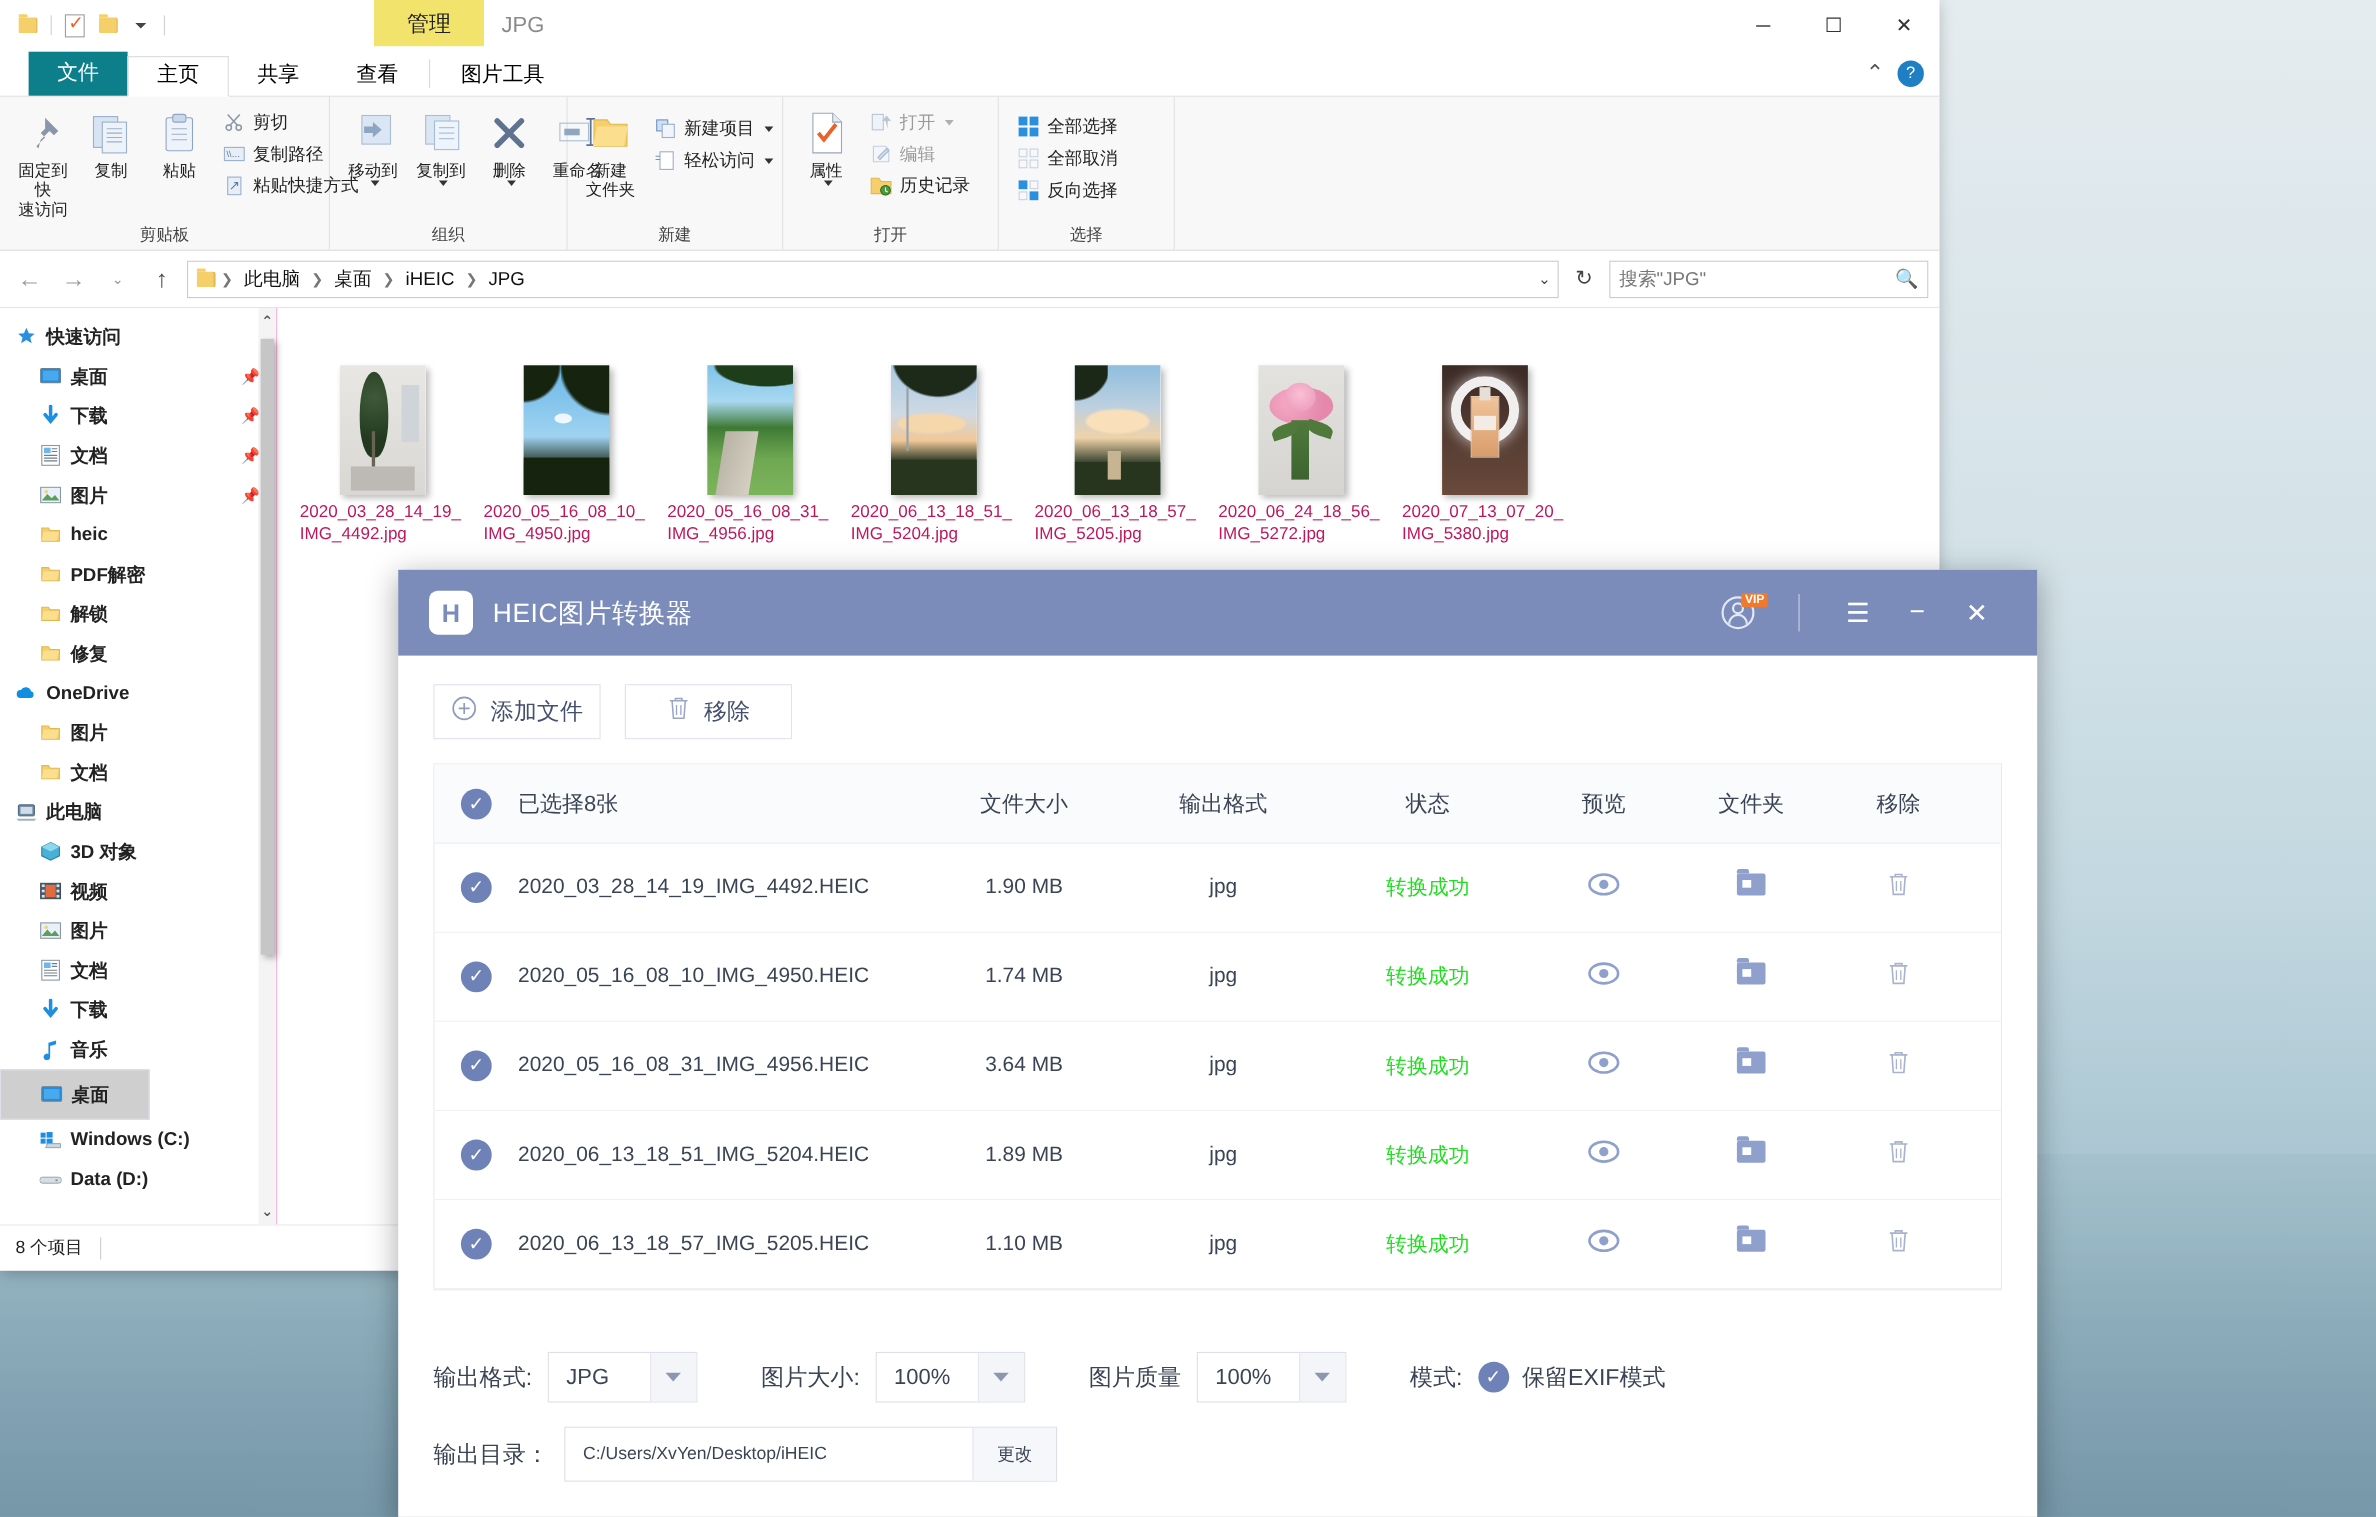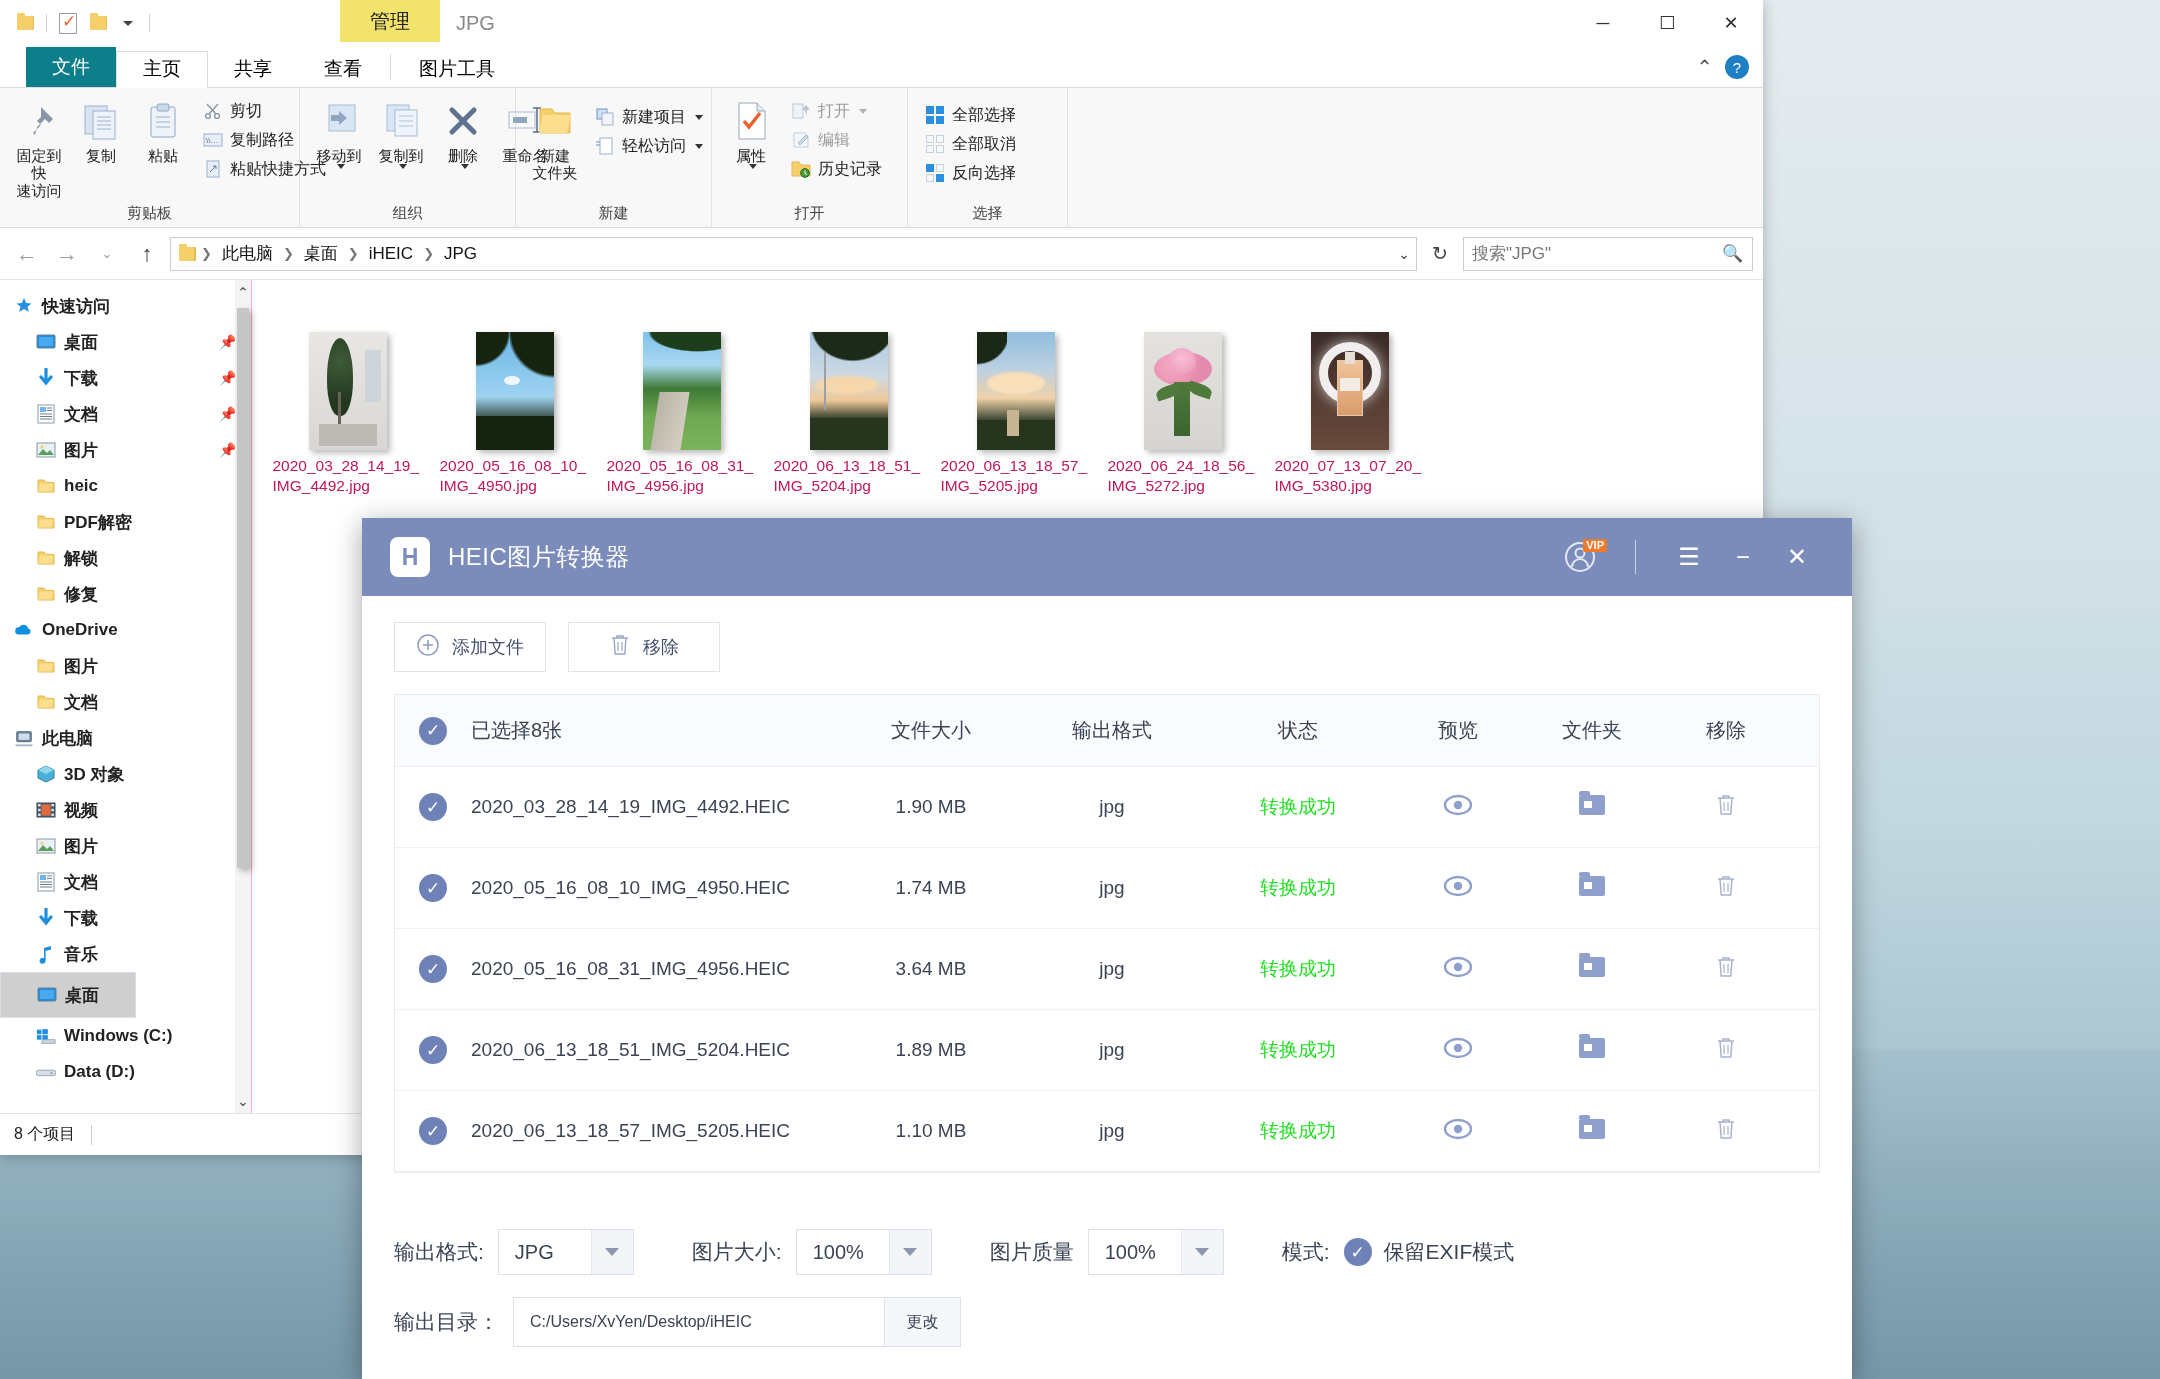--- a/index.html
+++ b/index.html
@@ -126,21 +126,21 @@
   .heic-right{ margin-left:auto; display:flex; align-items:center; gap:0;}
   .acct{ position:relative; width:46px;height:40px; display:flex;align-items:center;justify-content:flex-start;font-weight:bold;}
   .acct .badge{ position:absolute; right:2px; top:2px; background:#f0792c; color:#fff; font-size:11px;
      padding:1px 3px; border-radius:2px; line-height:1;}
   .hsep{ width:1px; height:34px; background:rgba(255,255,255,.6); margin:0 26px;}
   .hbtn{ width:54px; height:46px; display:flex; align-items:center; justify-content:center; font-size:24px; color:#fff;}
 
   .heic-body{ flex:1; padding:26px 32px 0; display:flex; flex-direction:column;}
   .btnrow{ display:flex; gap:22px; margin-bottom:22px;}
   .obtn{ height:50px; min-width:152px; border:1px solid #dfe3ee; background:#fff; display:flex;
-    align-items:center; justify-content:center; gap:12px; font-size:18px; color:#44506e;}
+    align-items:center; justify-content:center; gap:12px; font-size:21px; color:#44506e;}
   .tbl{ border:1px solid #e8eaf0;}
   .thead{ display:flex; align-items:center; height:72px; background:#fafbfd; border-bottom:1px solid #eceef4;
     font-size:20px; color:#3b4454;}
   .trow{ display:flex; align-items:center; height:81px; border-bottom:1px solid #f0f1f6; font-size:19px; color:#3b4454;}
   .c-chk{ width:76px; display:flex; justify-content:center;}
   .c-name{ width:372px; }
   .c-size{ width:176px; text-align:center;}
   .c-fmt{ width:186px; text-align:center;}
   .c-st{ width:186px; text-align:center;}
   .c-pv{ width:134px; text-align:center;}

